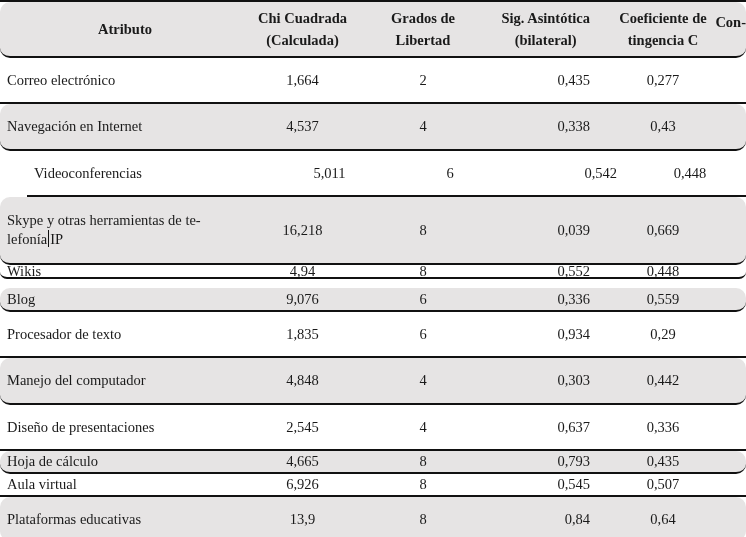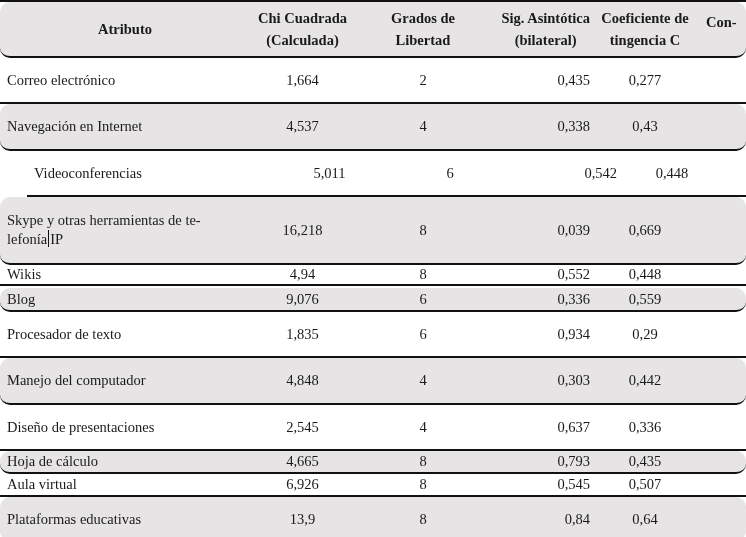--- a/index.html
+++ b/index.html
@@ -20,27 +20,27 @@
     .cell {
       position: absolute; top: 0; height: 100%;
       display: flex; align-items: center;
       font-size: 14.5px; line-height: 19px;
       box-sizing: border-box;
     }
     .c-attr { left: 0; width: 250px; padding-left: 7px; justify-content: flex-start; }
     .c-chi  { left: 250px; width: 105px; justify-content: center; }
     .c-gl   { left: 385px; width: 76px; justify-content: center; }
     .c-sig  { left: 485px; width: 105px; justify-content: flex-end; }
-    .c-coef { left: 590px; width: 110px; justify-content: center; }
+    .c-coef { left: 608px; width: 110px; justify-content: center; }
     .c-extra { left: 706px; width: 40px; justify-content: flex-start; }
     .hdr .cell { font-weight: bold; text-align: center; font-size: 14.5px; line-height: 22px; }
     .hdr .c-attr { left: 0; width: 250px; padding-left: 0; justify-content: center; }
     .hdr .c-coef { align-items: center; }
     .hdr .c-coef span { display: block; text-align: center; }
-    .hdr .c-extra { align-items: flex-start; padding-top: 9px; }
+    .hdr .c-extra { align-items: flex-start; padding-top: 9px; justify-content: flex-end; }
     .topline { position: absolute; left: 0; top: 0; width: 746px; height: 2px; background: #111; }
     .multiline { white-space: normal; }
     .caret { display: inline-block; width: 1px; height: 17px; background: #111; vertical-align: -3px; margin: 0 1px; }
     .attr-text { display: inline-block; width: 235px; }
   </style>
 </head>
 <body>
 
 <div class="tbl">
   <div class="topline"></div>
@@ -108,21 +108,21 @@
         <span style="display:block">Skype y otras herramientas de te-</span>
         <span>lefonía</span><span class="caret"></span><span>IP</span>
       </div>
     </div>
     <div class="cell c-chi">16,218</div>
     <div class="cell c-gl">8</div>
     <div class="cell c-sig">0,039</div>
     <div class="cell c-coef">0,669</div>
   </div>
 
-  <div class="row white" style="top:265px;height:21px;">
+  <div class="row white" style="top:265px;height:14px;border-radius:11px;">
     <div class="cell c-attr">Wikis</div>
     <div class="cell c-chi">4,94</div>
     <div class="cell c-gl">8</div>
     <div class="cell c-sig">0,552</div>
     <div class="cell c-coef">0,448</div>
   </div>
 
   <div class="row gray" style="top:288px;height:24px;">
     <div class="cell c-attr">Blog</div>
     <div class="cell c-chi">9,076</div>

